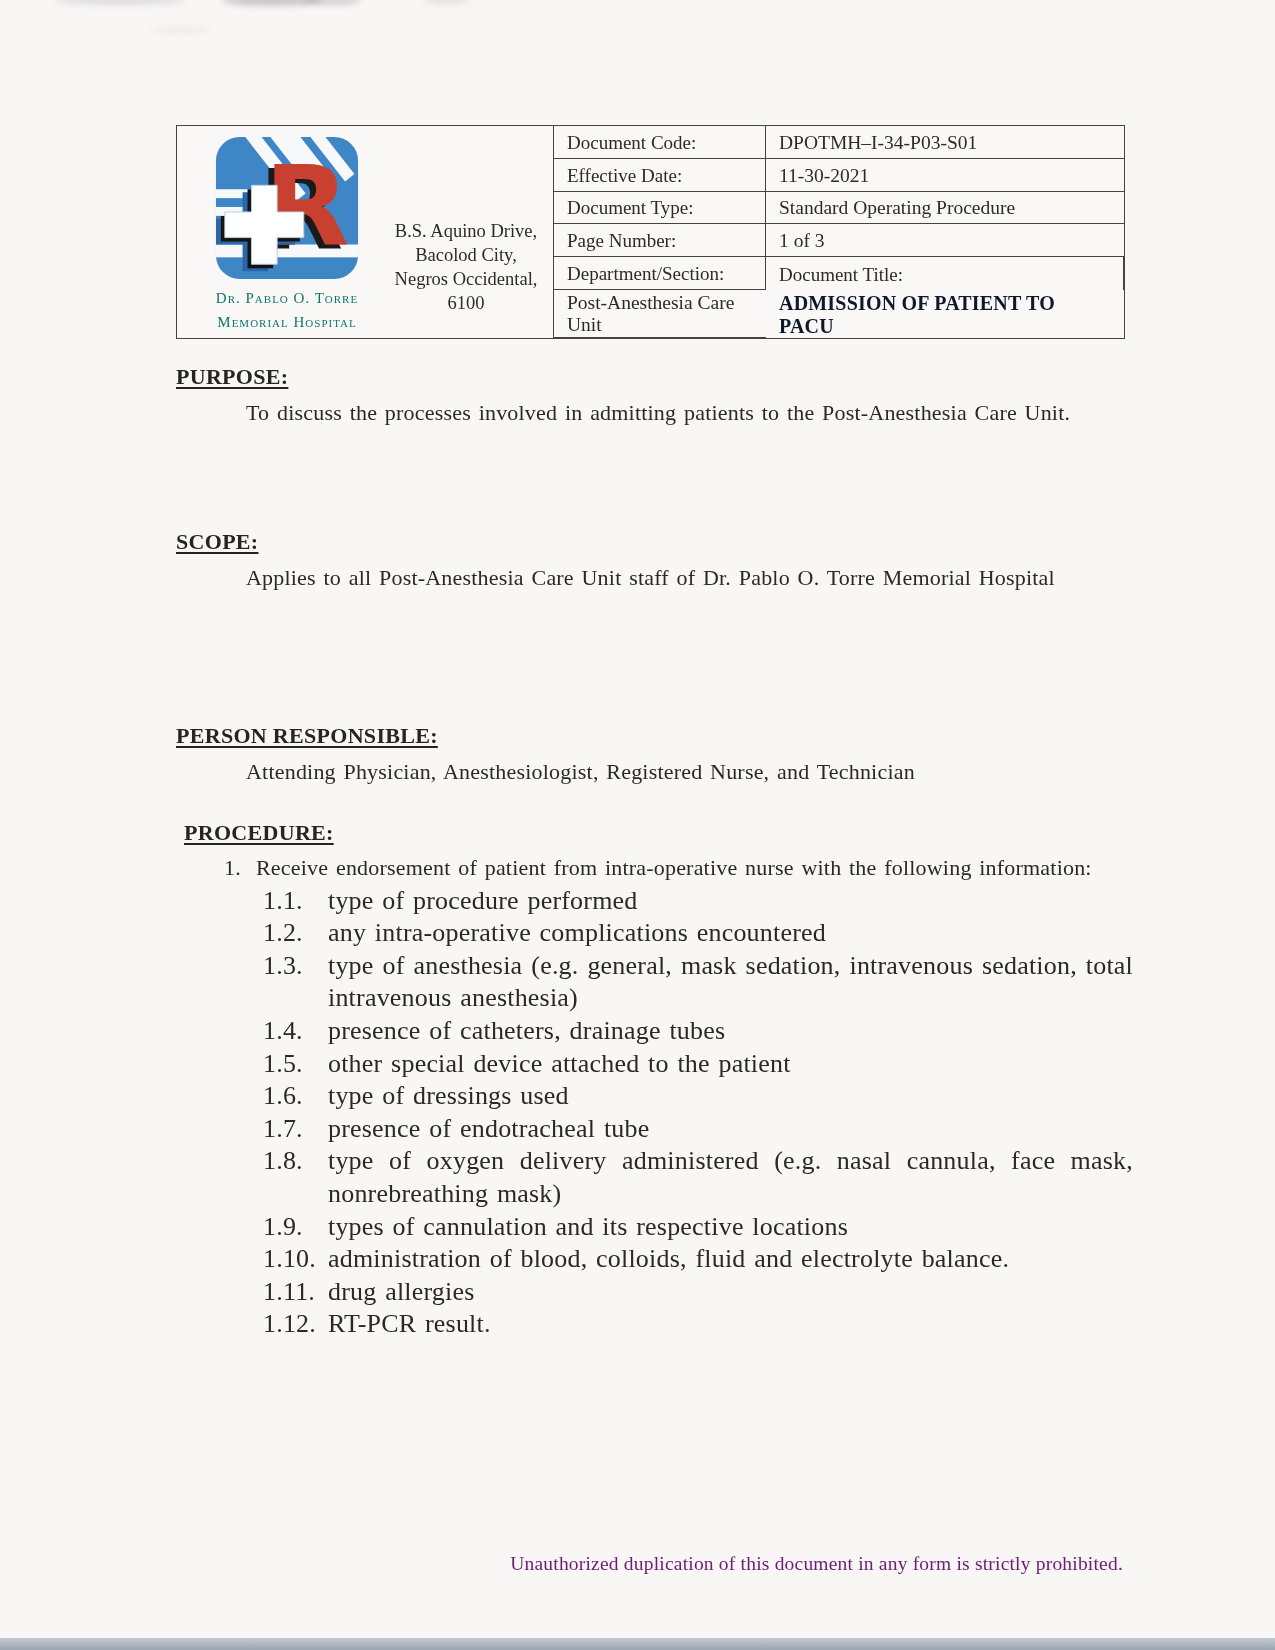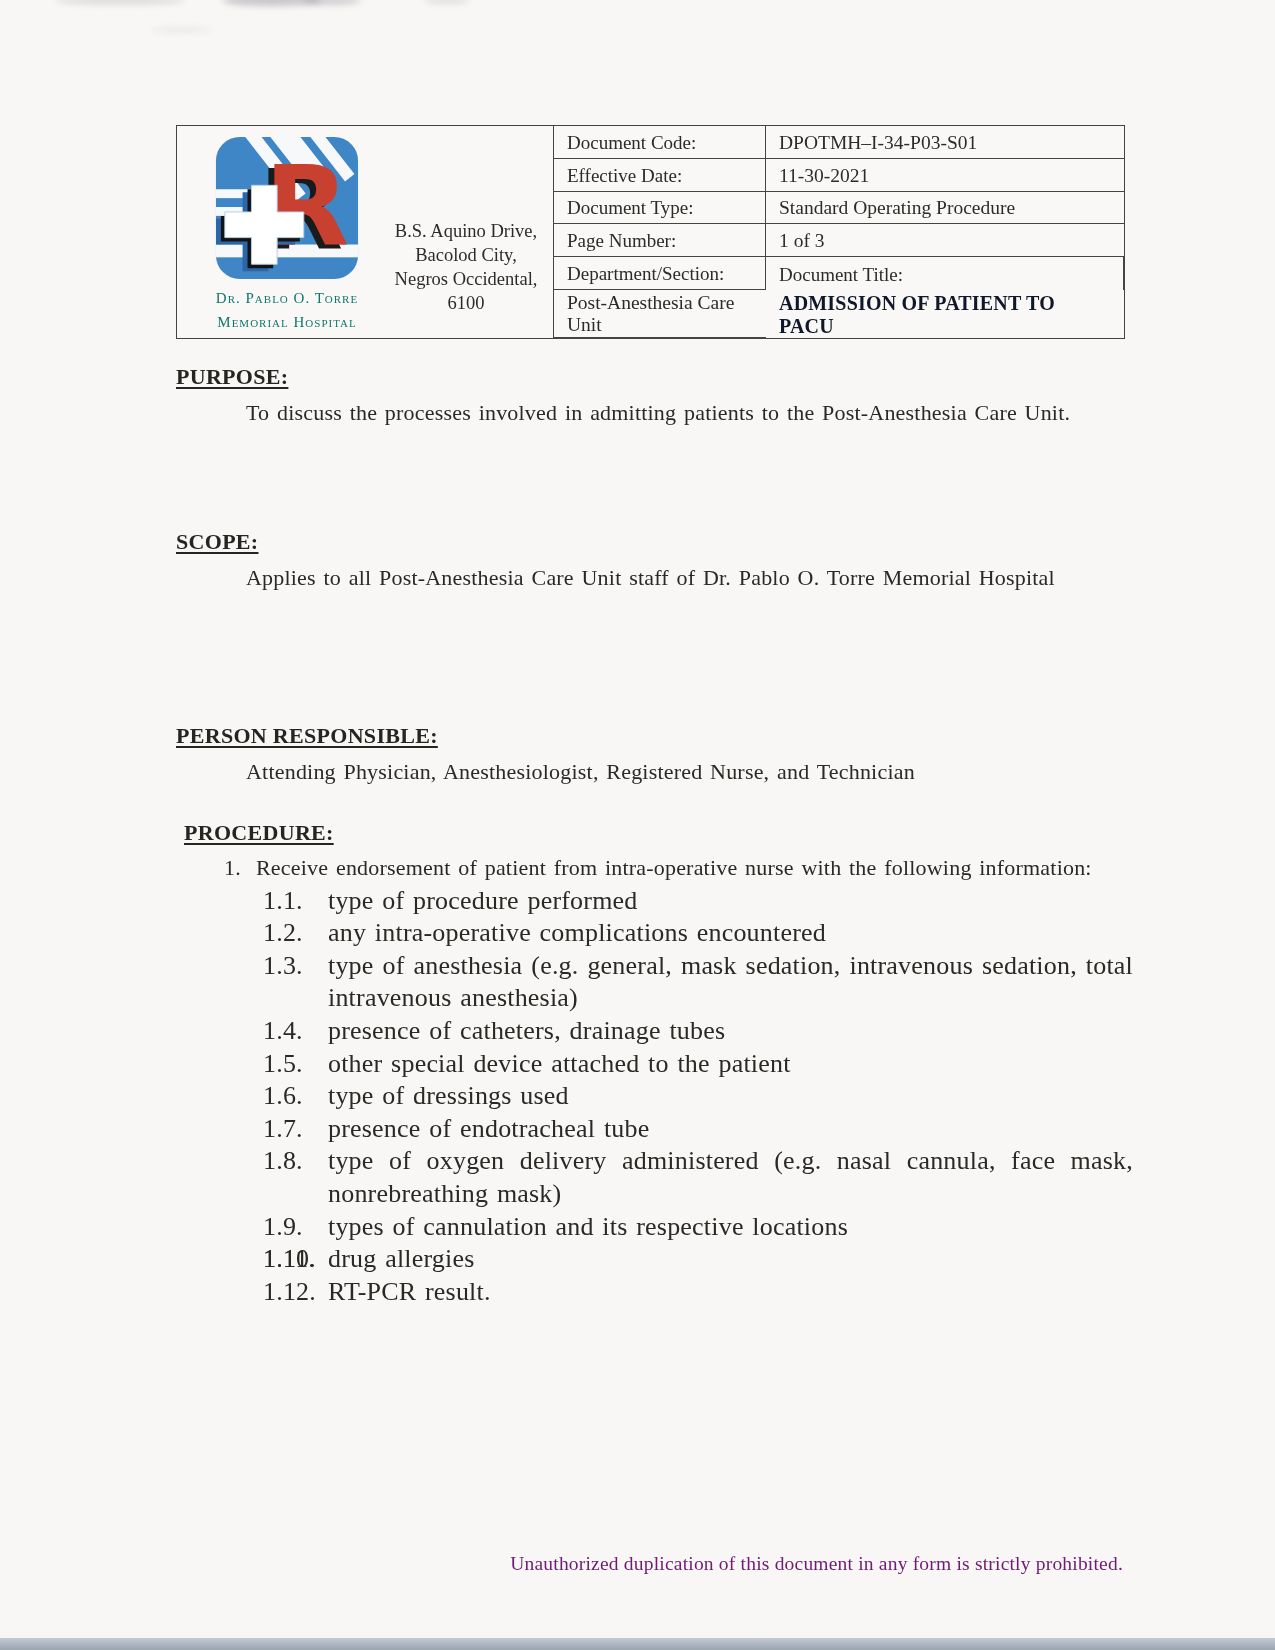--- a/index.html
+++ b/index.html
@@ -202,20 +202,21 @@
     <div class="sub">
       <span class="num">1.8.</span>
       <span>type of oxygen delivery administered (e.g. nasal cannula, face mask, nonrebreathing mask)</span>
     </div>
     <div class="sub">
       <span class="num">1.9.</span>
       <span>types of cannulation and its respective locations</span>
     </div>
     <div class="sub">
       <span class="num">1.10.</span>
+      <span>administration of blood, colloids, fluid and electrolyte balance.</span>
     </div>
     <div class="sub">
       <span class="num">1.11.</span>
       <span>drug allergies</span>
     </div>
     <div class="sub">
       <span class="num">1.12.</span>
       <span>RT-PCR result.</span>
     </div>
   </div>

